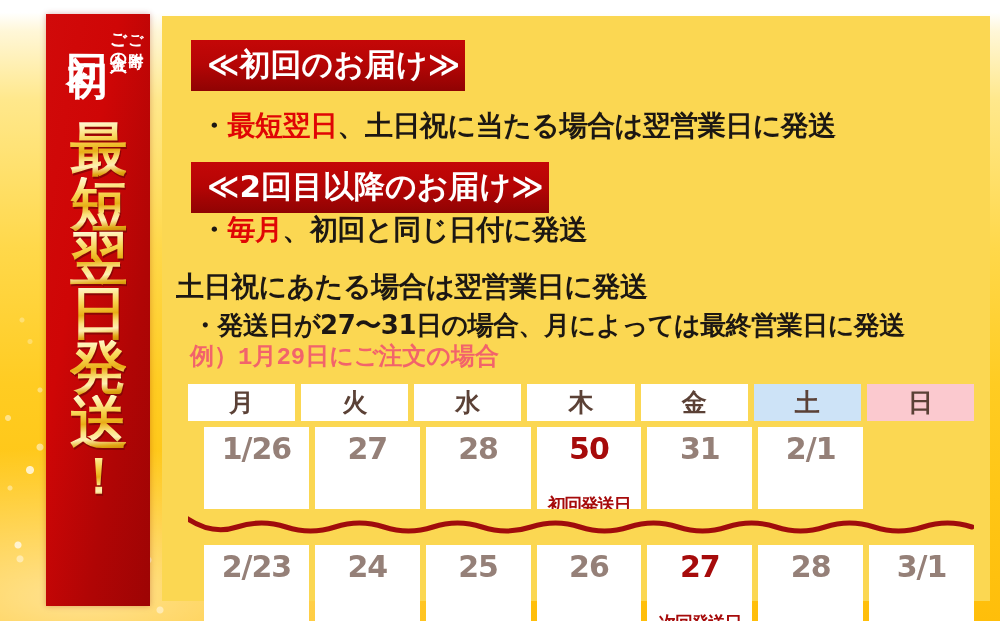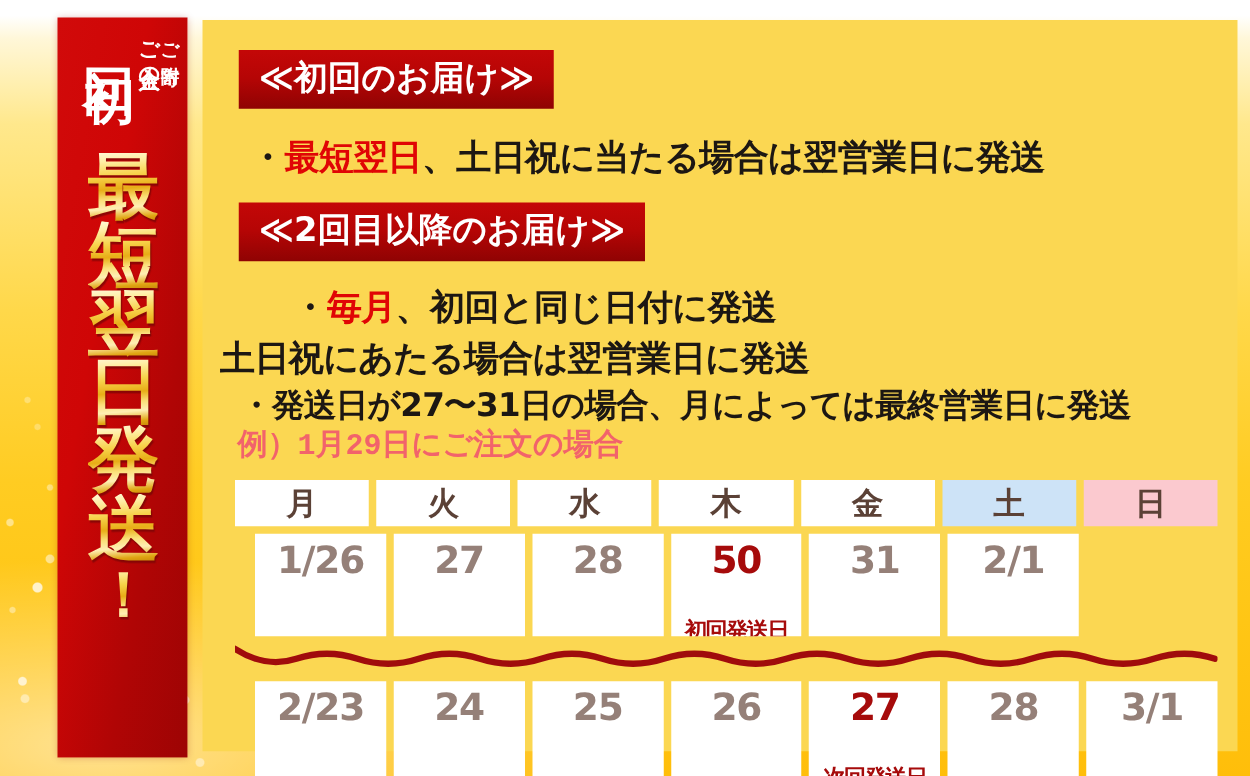--- a/index.html
+++ b/index.html
@@ -159,44 +159,44 @@
     height: 585px;
     background: #fbd752;
   }
 
   
   .badge {
     display: inline-block;
     background: linear-gradient(180deg, #c40707 0%, #b50505 48%, #8f0303 100%);
     color: #ffffff;
     font-weight: 900;
-    font-size: 27px;
-    line-height: 1;
-    padding: 9px 16px 11px 16px;
+    font-size: 31px;
+    line-height: 1;
+    padding: 9px 5px 11px 16px;
     letter-spacing: 0px;
     white-space: nowrap;
     font-family: "DejaVu Sans", "Liberation Sans", sans-serif;
   }
   #badge1 { position: absolute; left: 29px; top: 24px; }
   #badge2 { position: absolute; left: 29px; top: 146px; }
 
   .body-line {
     position: absolute;
     color: #1c1713;
     font-weight: 900;
     font-size: 28px;
     line-height: 1;
     white-space: nowrap;
     letter-spacing: -0.5px;
     font-family: "DejaVu Sans", "Liberation Sans", sans-serif;
   }
   .body-line .hl { color: #e00505; font-family: Liberation Mono, monospace; }
 
   #line1 { left: 38px; top: 96px; }
-  #line2 { left: 38px; top: 216px; margin-left: 34px; }
+  #line2 { left: 38px; top: 200px; }
   #line3 { left: 14px; top: 257px; text-align: center; }
   #line4 { left: 30px; top: 296px; font-size: 26px; }
 
   #example-label {
     position: absolute;
     left: 28px;
     top: 330px;
     color: #f2636b;
     font-weight: 900;
     font-size: 24px;

